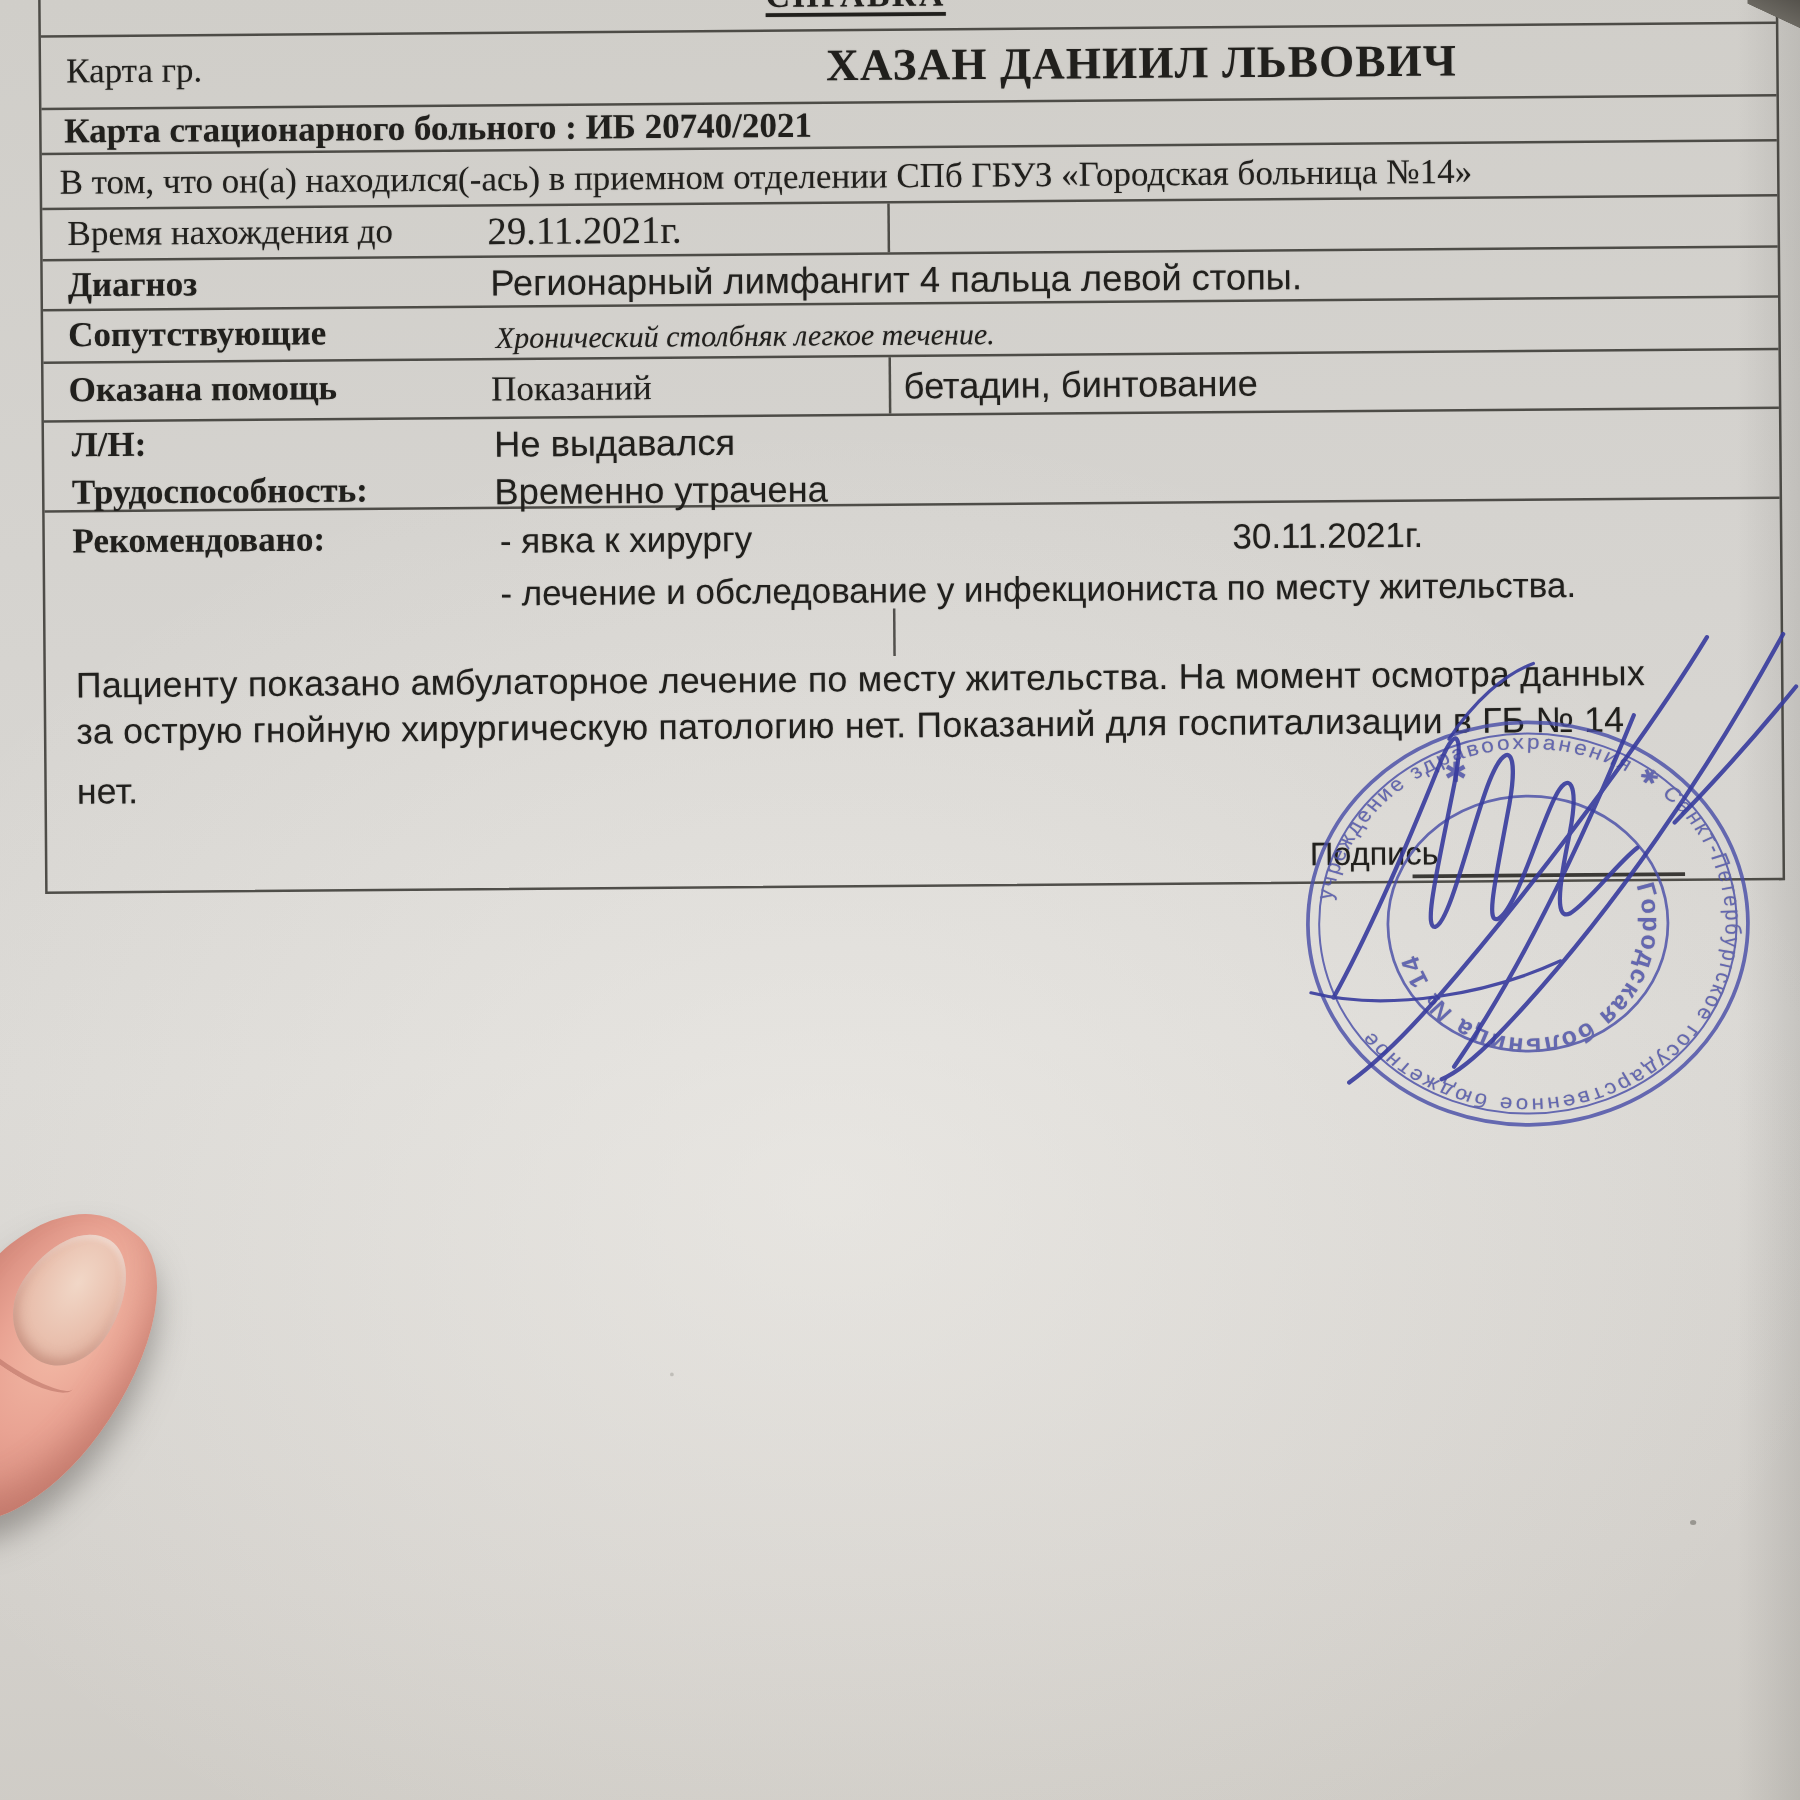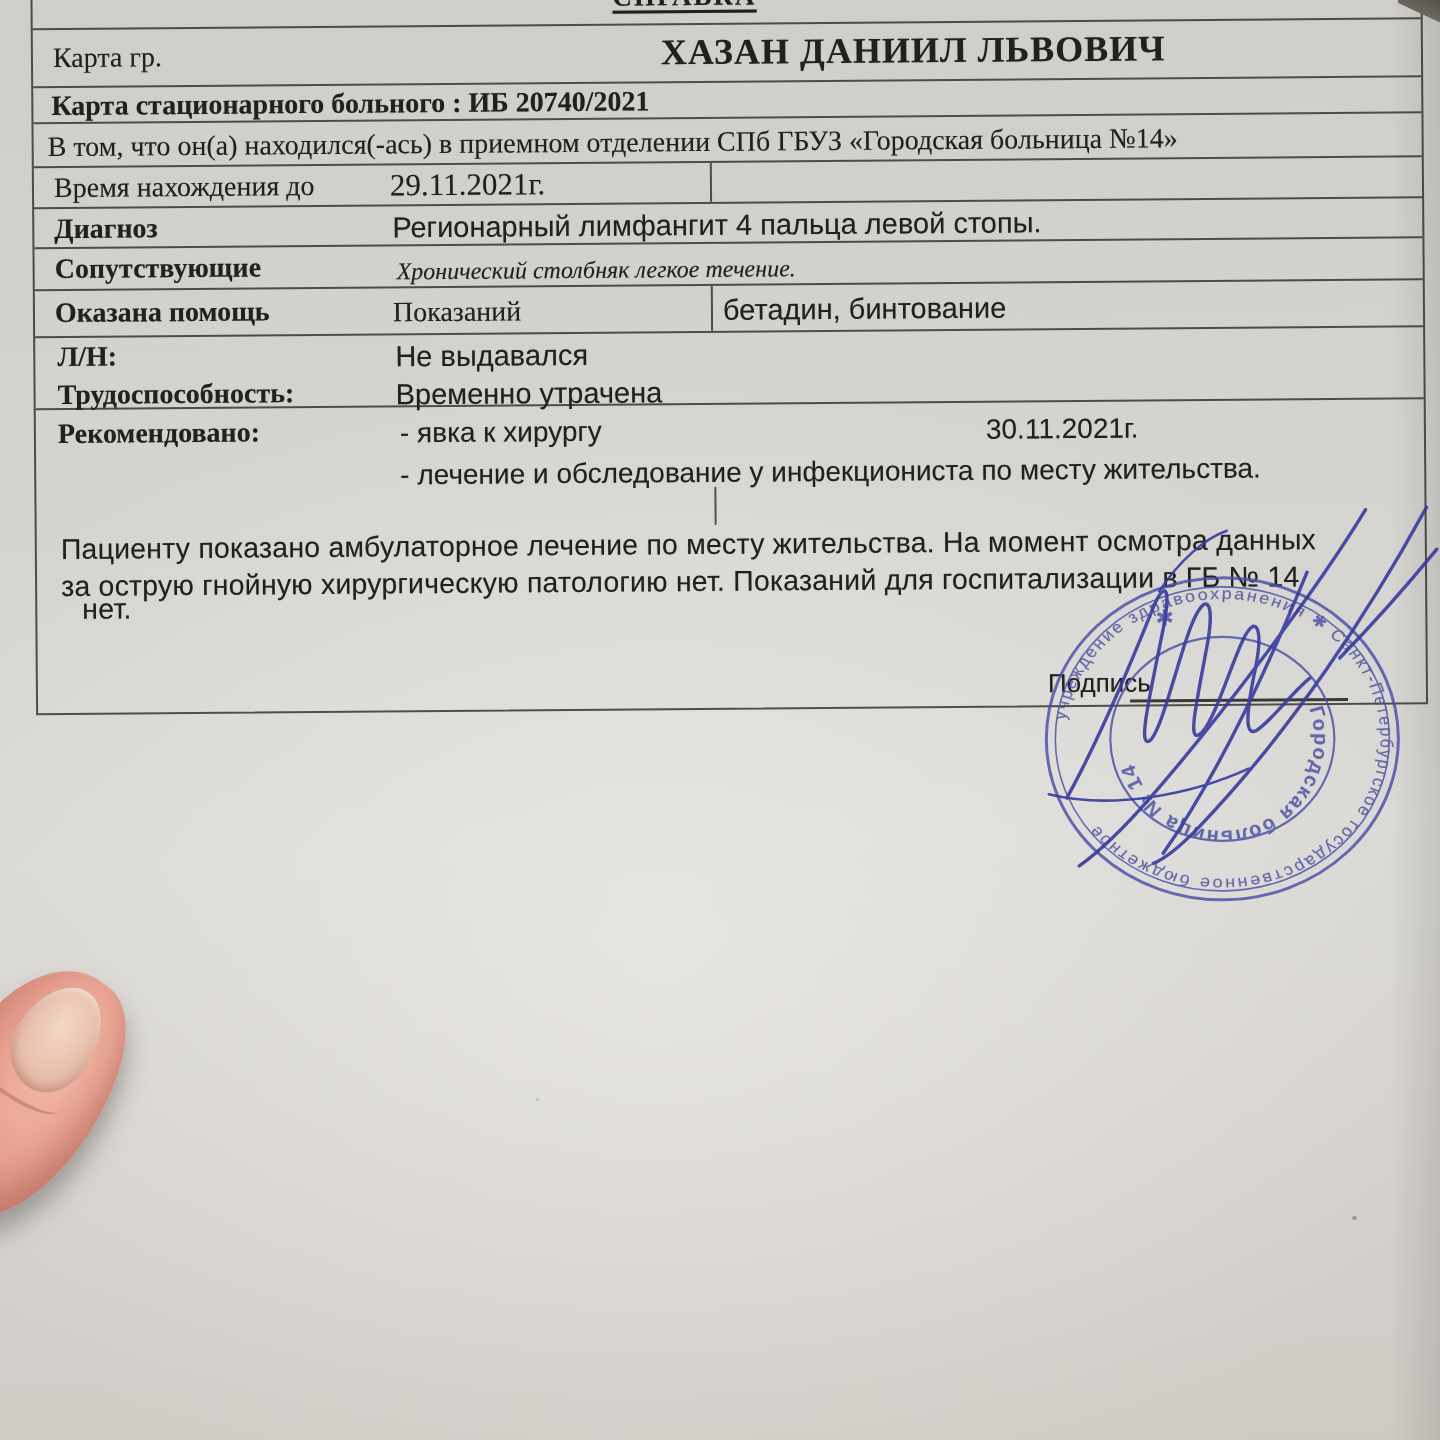--- a/index.html
+++ b/index.html
@@ -127,21 +127,21 @@
       <span class="lab bold" style="left:22px;top:8px;">Рекомендовано:</span>
       <span class="sans" style="left:364px;top:10px;font-size:28px;">- явка к хирургу</span>
       <span class="sans" style="left:950px;top:11px;font-size:28px;">30.11.2021г.</span>
       <span class="sans" style="left:364px;top:52px;font-size:28px;">- лечение и обследование у инфекциониста по месту жительства.</span>
       <i class="tick" style="left:678px;top:82px;width:2px;height:38px;"></i>
     </div>
 
     <div class="row r-note">
       <div class="note-line" style="top:3px;">Пациенту показано амбулаторное лечение по месту жительства. На момент осмотра данных</div>
       <div class="note-line" style="top:40px;">за острую гнойную хирургическую патологию нет. Показаний для госпитализации в ГБ № 14</div>
-      <div class="note-line" style="top:63px;margin-left:21px;">нет.</div>
+      <div class="note-line" style="top:88px;">нет.</div>
       <span class="sans sign-label">Подпись</span>
       <i class="sign-line"></i>
     </div>
   </div>
 
   <svg class="stamp-svg" viewBox="1000 500 440 420">
     <defs>
       <path id="ringPath" d="M 1082,748 A 140,140 0 1 1 1362,748 A 140,140 0 1 1 1082,748"></path>
       <path id="innerPath" d="M 1130,748 A 92,92 0 1 1 1314,748 A 92,92 0 1 1 1130,748"></path>
     </defs>

